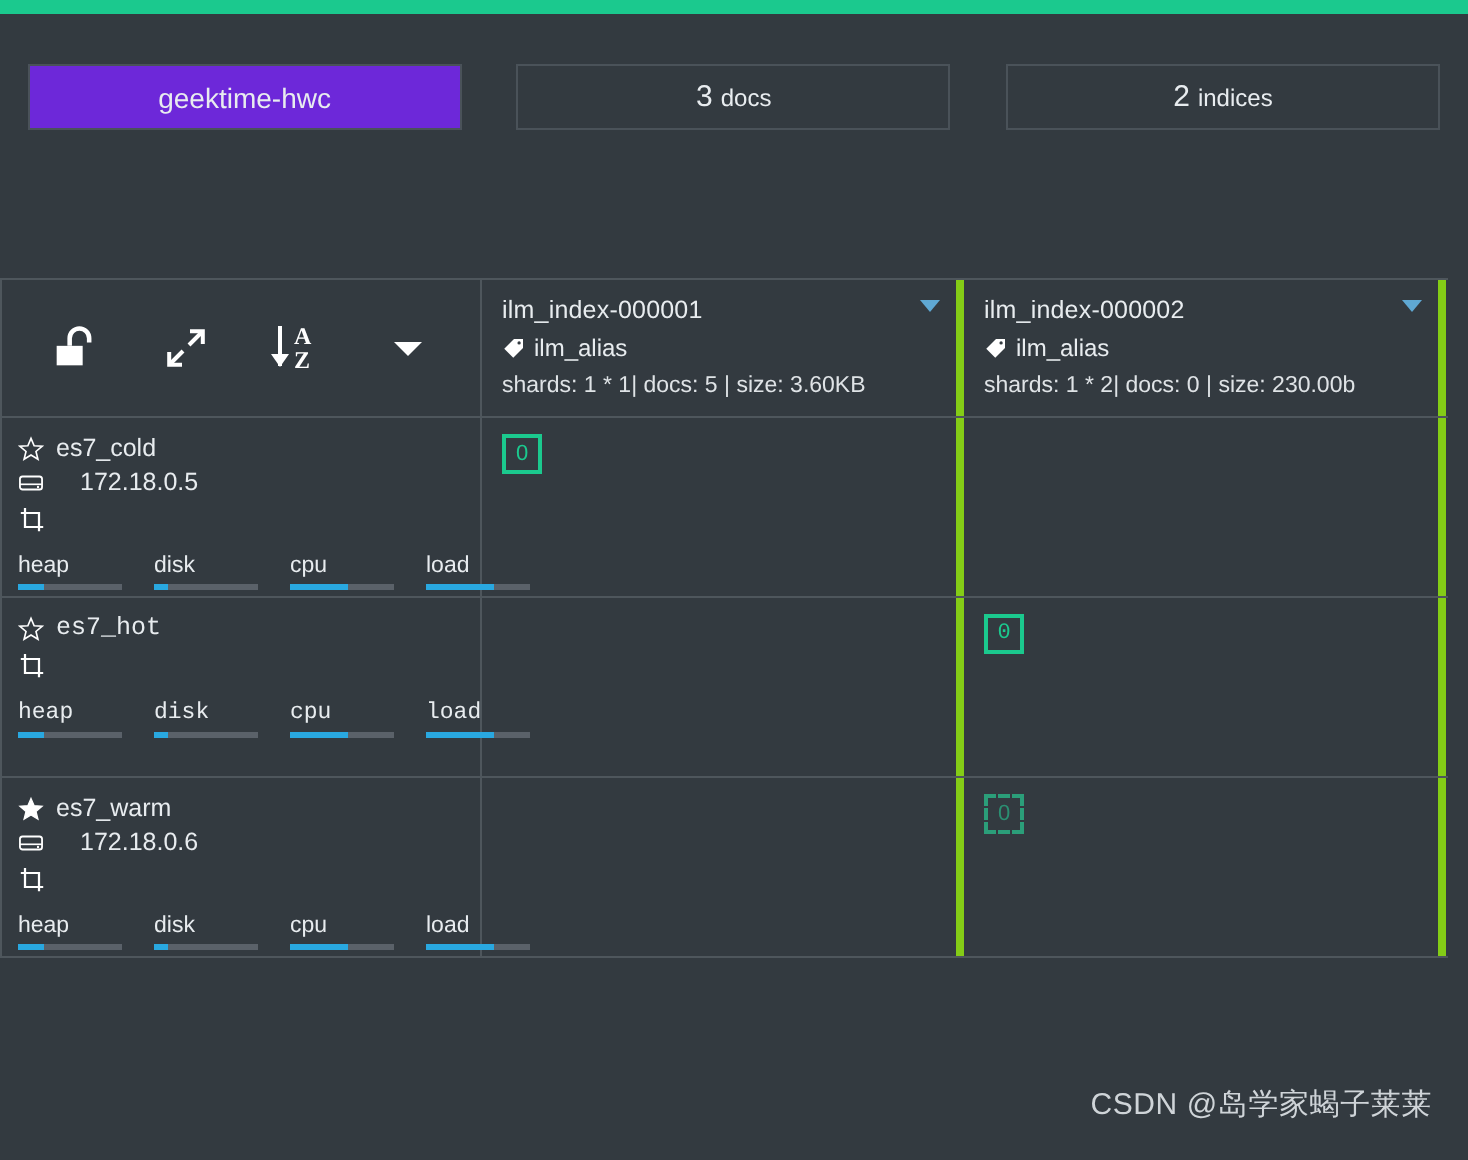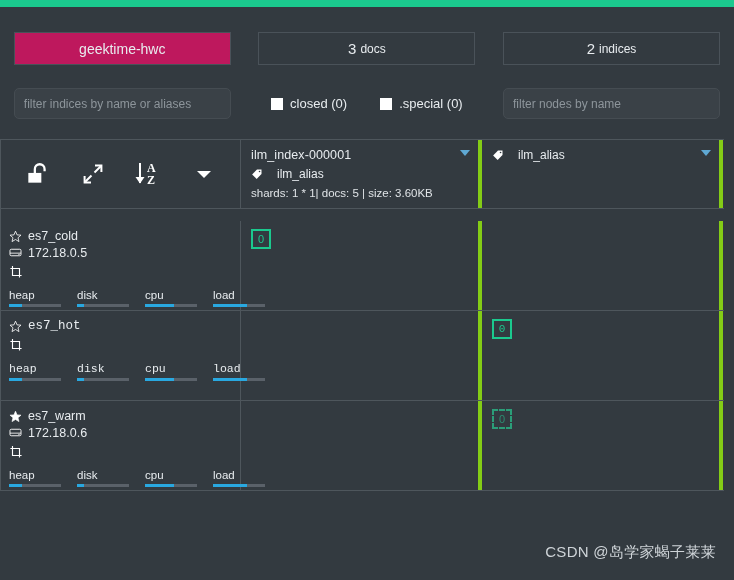--- a/index.html
+++ b/index.html
@@ -25,21 +25,21 @@
   }
   .hrow.row1{top:25px;}
   .hrow.row2{top:81px;}
   .hcell{
     width:244.6px;box-sizing:border-box;padding:0 6px;
     display:flex;align-items:center;justify-content:center;
   }
   .clusterbox{
     width:217px;height:33px;box-sizing:border-box;
     border:1px solid #4a5259;
-    background:#be185d;
+    background:#6d28d9;
     display:flex;align-items:center;justify-content:center;
     font-size:14px;color:#e8ecef;
   }
   .countbox{
     width:217px;height:33px;box-sizing:border-box;
     border:1px solid #4a5259;
     background:#333a40;
     display:flex;align-items:center;justify-content:center;
     font-size:12px;color:#e8ecef;
   }
@@ -105,31 +105,31 @@
     letter-spacing:.1px;
   }
   .idxhead-caret{
     position:absolute;right:8px;top:10px;
     width:0;height:0;border-left:5px solid transparent;
     border-right:5px solid transparent;border-top:6px solid #5fa8d3;
     cursor:pointer;
   }
   .idxhead-alias{
     font-size:12px;color:#e8ecef;margin-bottom:6px;
-    display:flex;align-items:center;gap:14px;
+    display:flex;align-items:center;gap:4px;
   }
   .idxhead-stats{font-size:11.5px;color:#dfe3e6;}
 
   
   .nodename{
     font-size:12.5px;color:#e8ecef;display:flex;align-items:center;gap:6px;
     margin-bottom:3px;
   }
   .nodeip{
-    font-size:12.5px;color:#e8ecef;display:flex;align-items:flex-start;gap:6px;
+    font-size:12.5px;color:#e8ecef;display:flex;align-items:center;gap:18px;
     margin-bottom:3px;
   }
   .noderoles{
     display:flex;align-items:center;gap:4px;height:18px;margin-bottom:6px;
   }
   .metrics{display:flex;gap:16px;padding-top:2px;}
   .metric{width:56px;}
   .metric .mlabel{
     font-size:11.5px;color:#e8ecef;margin-bottom:3px;
   }
@@ -180,38 +180,20 @@
       </div>
     </div>
     <div class="hcell">
       <div class="countbox">
         <span class="num">2</span>
         <span>indices</span>
       </div>
     </div>
   </div>
 
-  <div class="hrow row2">
-    <div class="hcell">
-      <input class="filterinput" type="text" placeholder="filter indices by name or aliases" style="">
-    </div>
-    <div class="checks">
-      <label class="chk">
-        <span class="chkbox"></span>
-        <span class="chklabel">closed (0)</span>
-      </label>
-      <label class="chk">
-        <span class="chkbox"></span>
-        <span class="chklabel">.special (0)</span>
-      </label>
-    </div>
-    <div class="hcell">
-      <input class="filterinput" type="text" placeholder="filter nodes by name" style="">
-    </div>
-  </div>
 
 </div>
 
 <div class="grid">
 
   <div class="grow" style="height:68px;">
 
     <div class="gcell-node" style="padding:0;">
       <div class="toolbar">
 
@@ -257,32 +239,34 @@
           <path d="M1.5 8.5 L8 2 H14 V8 L7.5 14.5 Z" fill="#ffffff"></path>
           <circle cx="11.4" cy="4.6" r="1.1" fill="#333a40"></circle>
         </svg>
         <span>ilm_alias</span>
       </div>
       <div class="idxhead-stats">shards: 1 * 1| docs: 5 | size: 3.60KB</div>
     </div>
 
     <div class="gcell-idx">
       <div class="idxhead-caret"></div>
+      <div class="idxhead-name">ilm_index-000002</div>
       <div class="idxhead-alias">
         <svg width="12" height="12" viewBox="0 0 16 16">
           <path d="M1.5 8.5 L8 2 H14 V8 L7.5 14.5 Z" fill="#ffffff"></path>
           <circle cx="11.4" cy="4.6" r="1.1" fill="#333a40"></circle>
         </svg>
         <span>ilm_alias</span>
       </div>
+      <div class="idxhead-stats">shards: 1 * 2| docs: 0 | size: 230.00b</div>
     </div>
 
   </div>
 
-  <div class="grow" style="height:89px;margin-top:12px;">
+  <div class="grow" style="height:89px;">
     <div class="gcell-node">
       <div class="nodename">
         <svg class="star" width="13" height="13" viewBox="0 0 24 24">
           <path d="M12 2.2 L14.9 9 L22.2 9.5 L16.6 14.3 L18.4 21.4 L12 17.5 L5.6 21.4 L7.4 14.3 L1.8 9.5 L9.1 9 Z" fill="none" stroke="#ffffff" stroke-width="1.5"></path>
         </svg>
         <span>es7_cold</span>
       </div>
       <div class="nodeip">
         <svg width="13" height="13" viewBox="0 0 20 20">
           <rect x="1.5" y="5" width="17" height="10" rx="2" fill="none" stroke="#ffffff" stroke-width="1.4"></rect>

